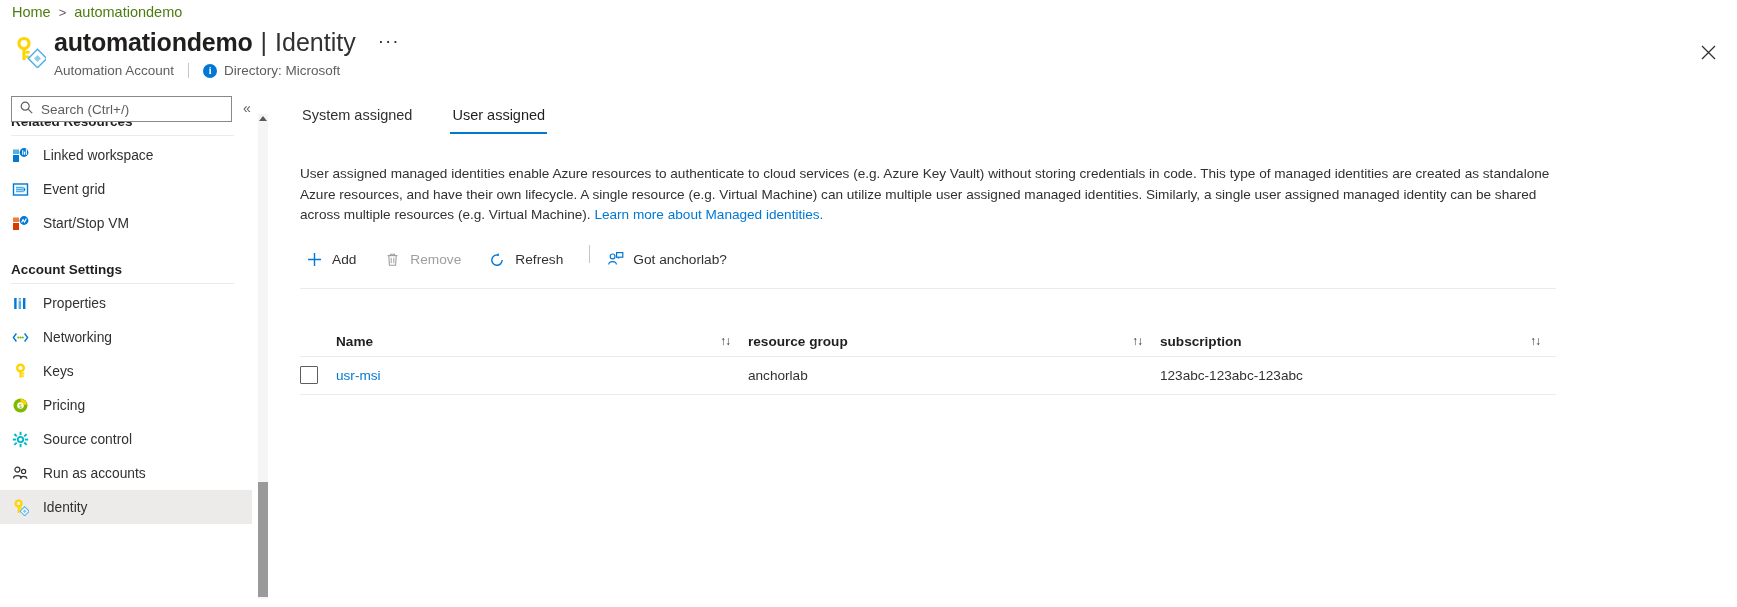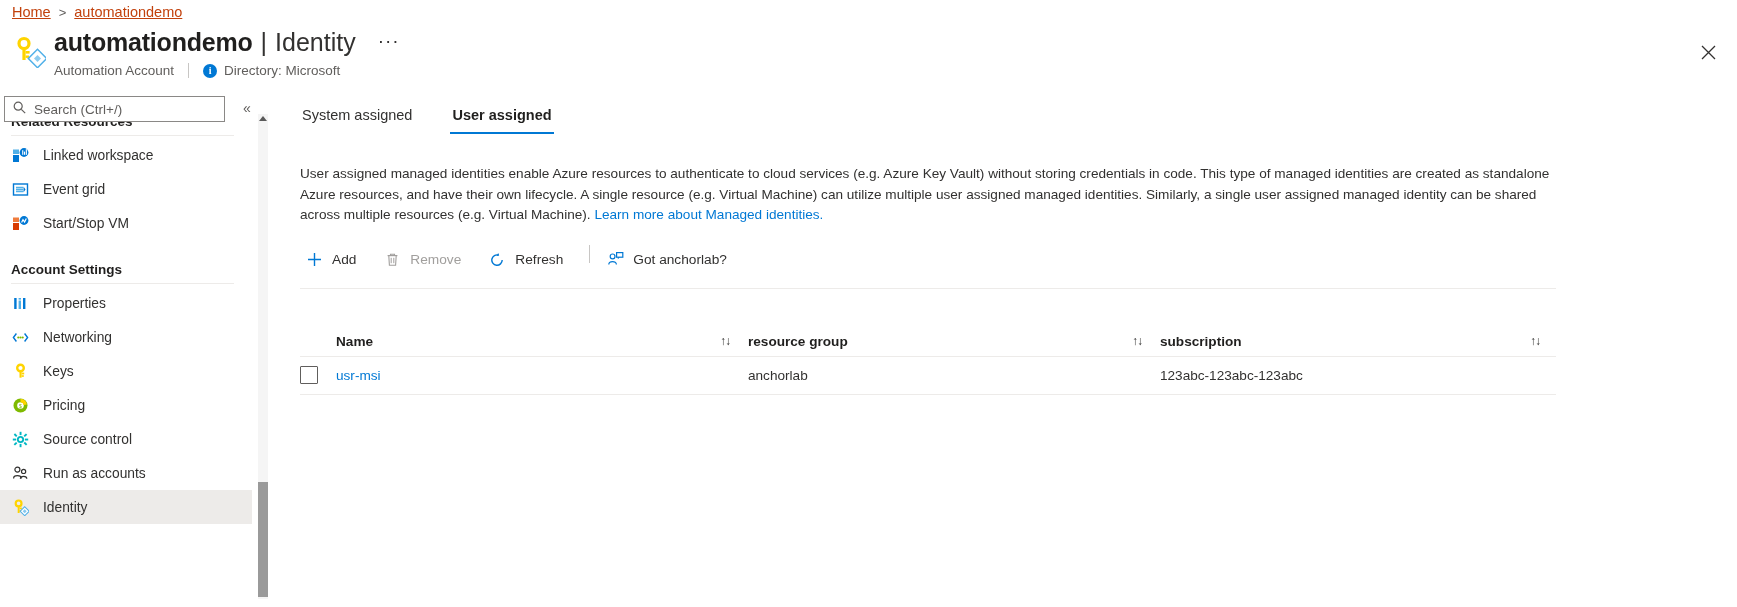--- a/index.html
+++ b/index.html
@@ -13,21 +13,21 @@
   }
 
   
   .breadcrumb {
     position: absolute;
     left: 12px; top: 0px;
     height: 24px;
     display: flex; align-items: center;
     font-size: 14.5px;
   }
-  .crumb-link { color: #c2410c; cursor: pointer; text-decoration: underline; }
+  .crumb-link { color: #4d7c0f; cursor: pointer; }
   .crumb-sep { color: #605e5c; margin: 0 8px; font-size: 13px; }
 
   
   .page-header {
     position: absolute;
     left: 0; top: 26px;
     width: 100%; height: 62px;
   }
   .res-icon {
     position: absolute; left: 12px; top: 8px;
@@ -77,21 +77,21 @@
   }
 
   
   .leftnav {
     position: absolute;
     left: 0; top: 92px;
     width: 252px; height: 515px;
     background: #ffffff;
   }
   .search-wrap {
-    position: absolute; left: 4px; top: 4px;
+    position: absolute; left: 11px; top: 4px;
     width: 221px; height: 26px;
     border: 1px solid #8a8886; background: #fff;
     display: flex; align-items: center;
   }
   .search-icon { margin: 0 6px 0 8px; flex: 0 0 auto; }
   .search-input {
     border: 0; outline: 0; font-size: 13.5px;
     color: #605e5c; width: 100%; background: transparent;
     font-family: "Liberation Sans", sans-serif;
   }
@@ -140,21 +140,21 @@
   
   .content { position: absolute; left: 300px; top: 100px; right: 12px; }
 
   .tabs { display: flex; align-items: flex-end; height: 34px; }
   .tab {
     font-size: 14.5px; color: #323130;
     padding: 0 2px 9px 2px; margin-right: 36px;
     cursor: pointer; border-bottom: 2px solid transparent;
   }
   .tab.active {
-    font-weight: bold; color: #201f1e;
+    font-weight: normal; color: #201f1e;
     border-bottom: 2px solid #0078d4;
   }
 
   .desc {
     margin-top: 30px; width: 1256px;
     font-size: 13.6px; line-height: 20.5px; color: #323130;
   }
   .desc a { color: #0078d4; text-decoration: none; cursor: pointer; }
 
   .toolbar {

